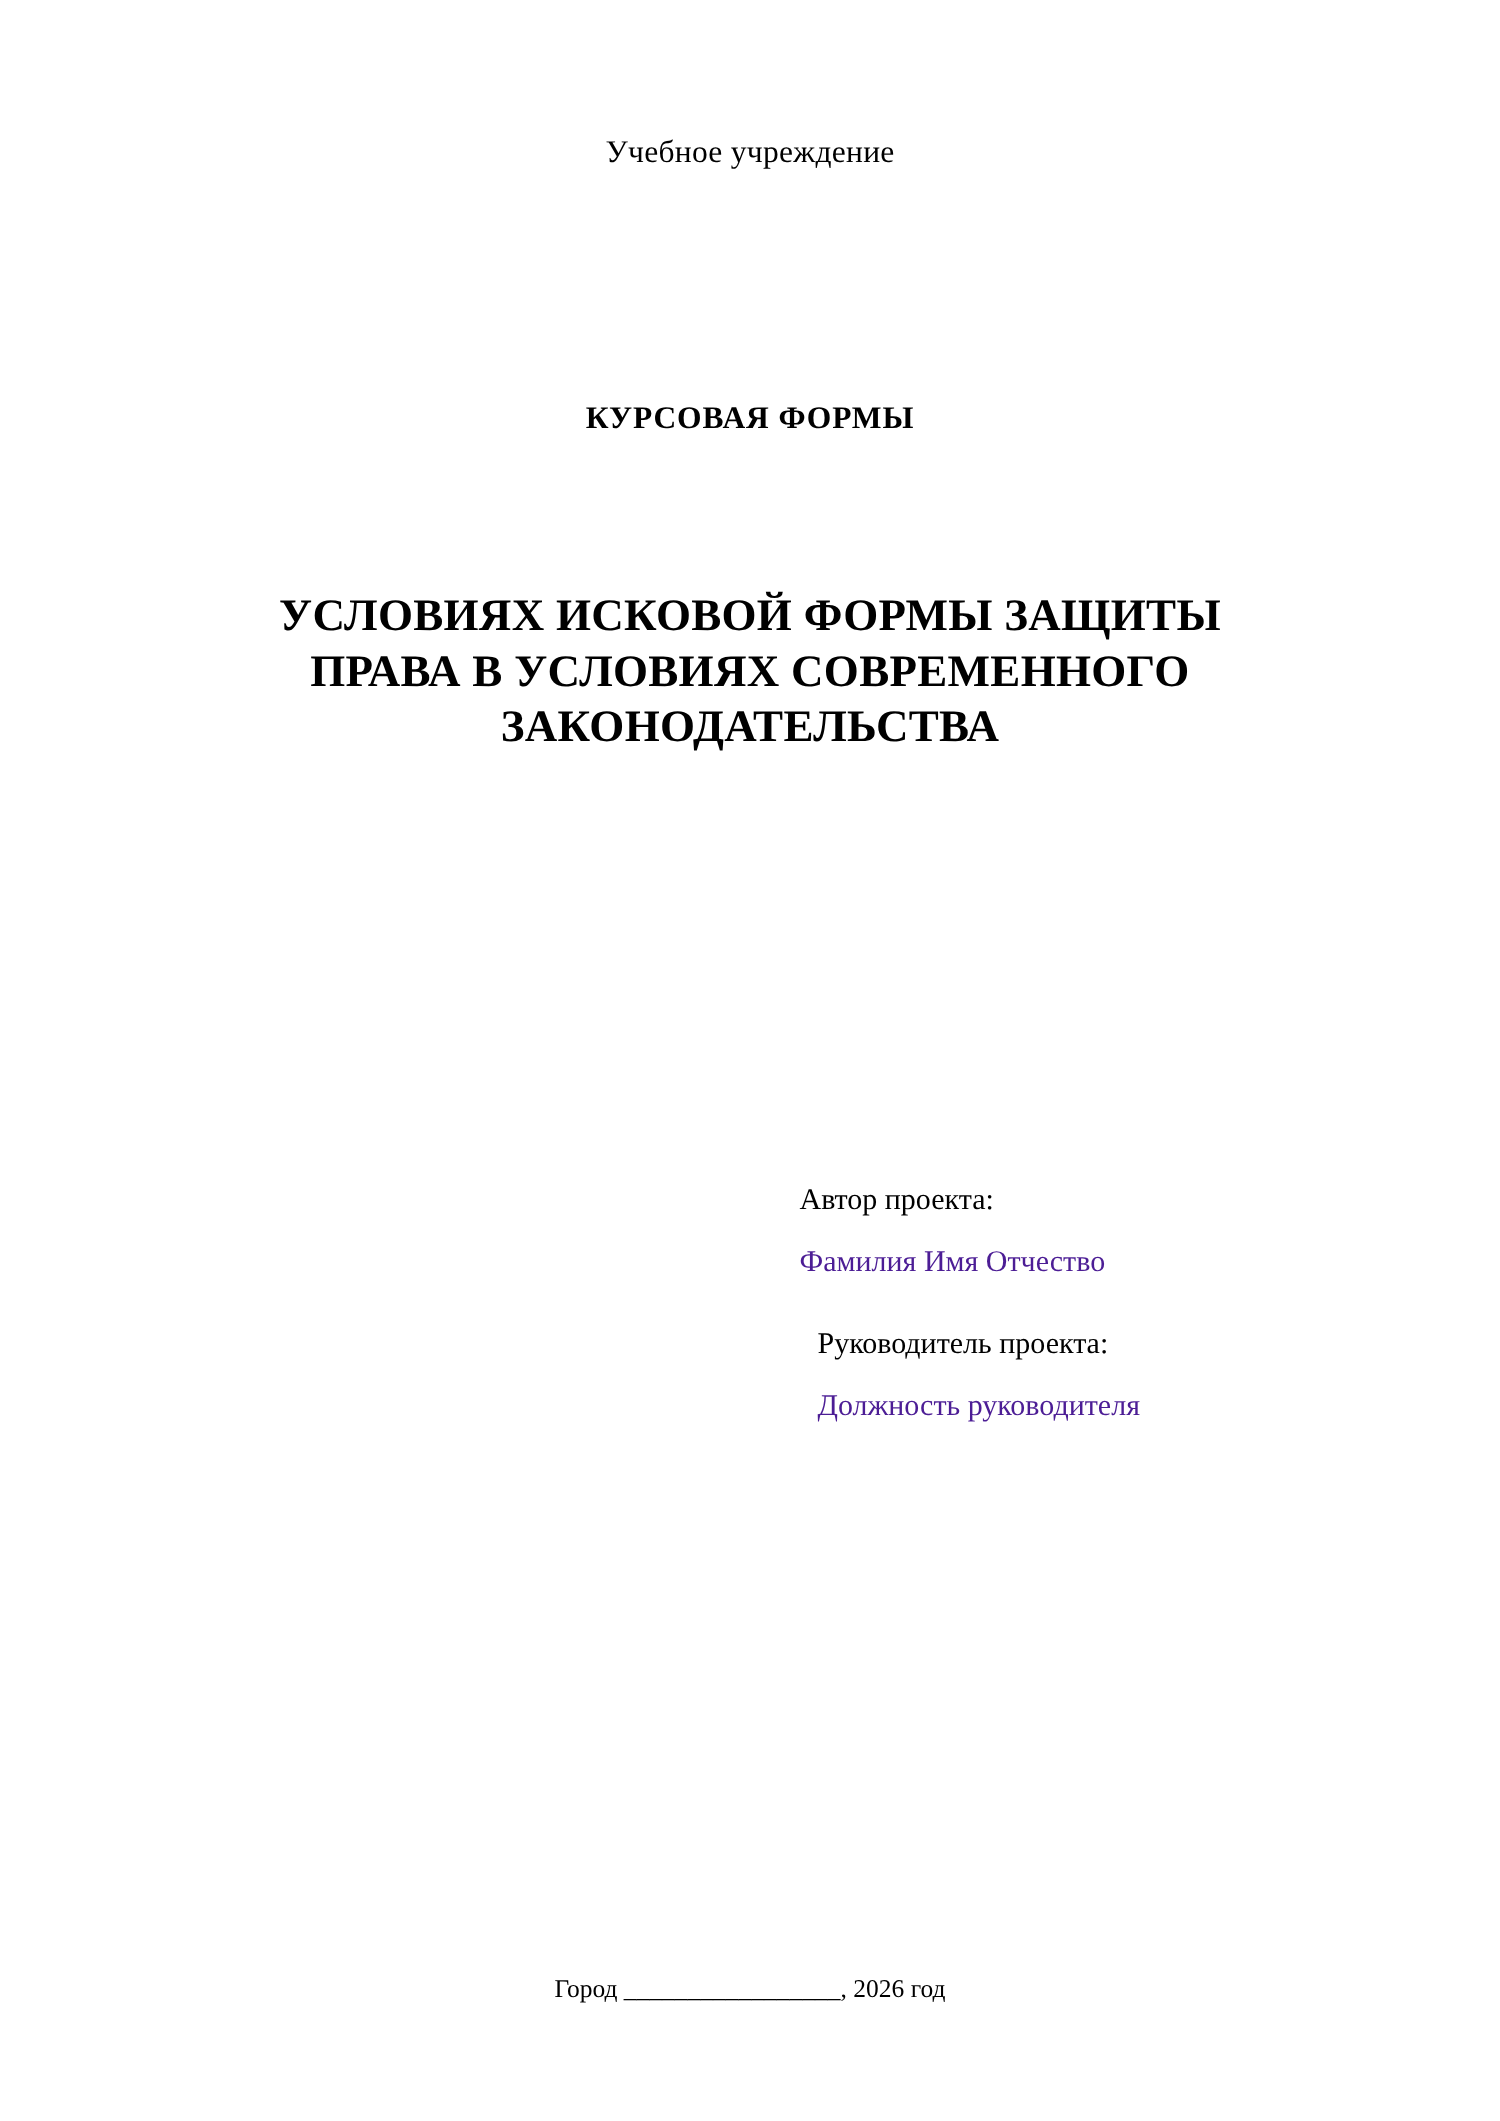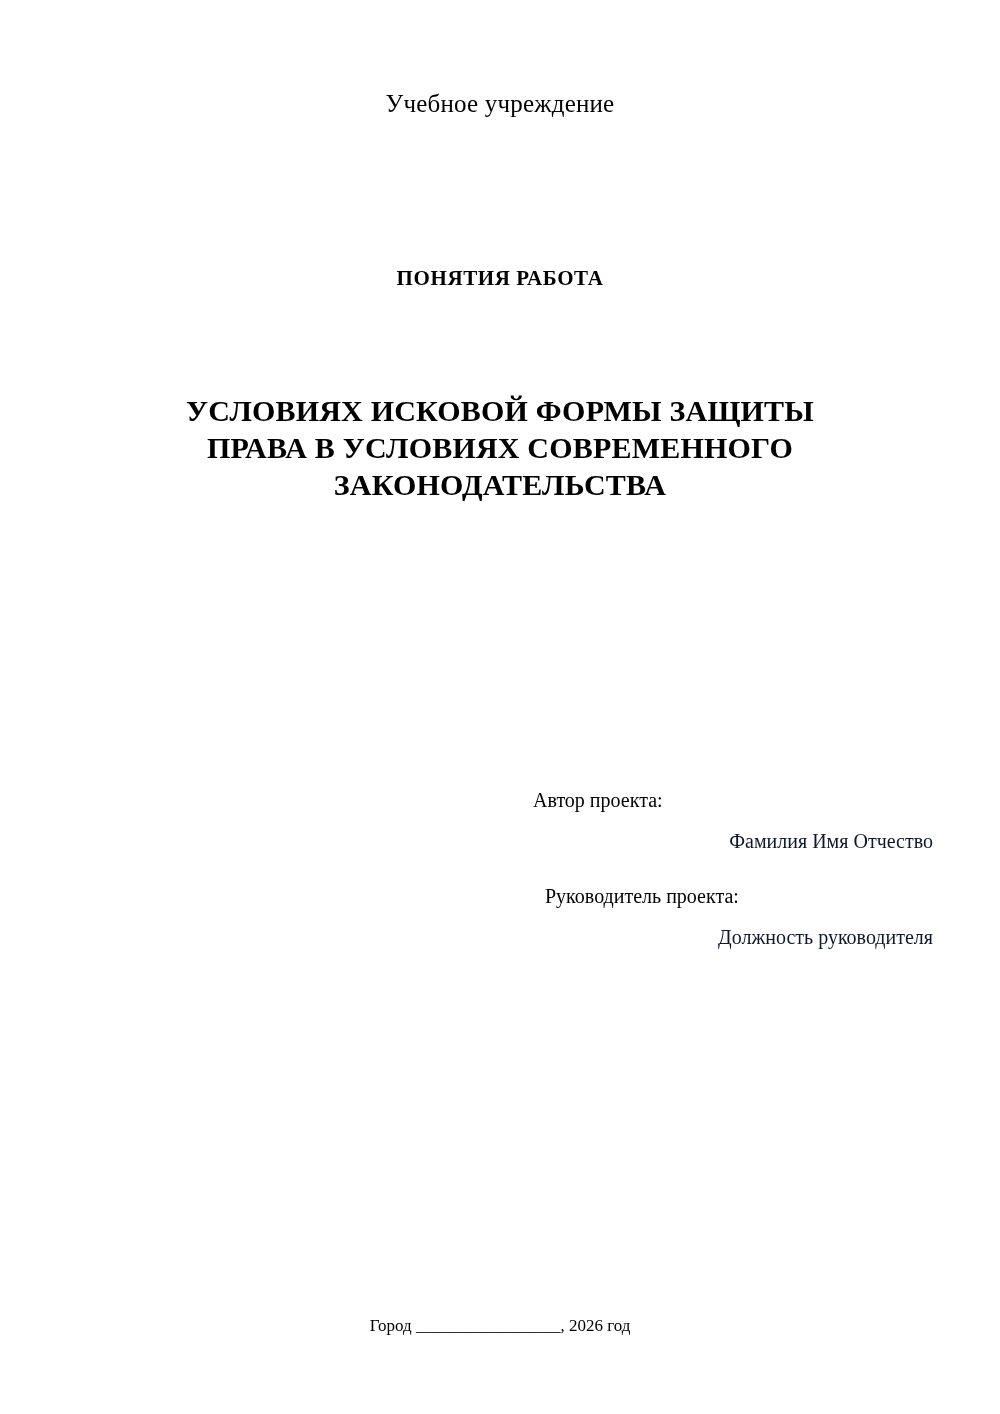--- a/index.html
+++ b/index.html
@@ -21,21 +21,21 @@
     overflow: hidden;
   }
 
   
   .institution {
     position: absolute;
     top: 88px;
     left: 0;
     width: 100%;
     text-align: center;
-    font-size: 25px;
+    font-size: 21px;
     line-height: 1.3;
     letter-spacing: 0.2px;
   }
 
   
   .work-type {
     position: absolute;
     top: 266px;
     left: 0;
     width: 100%;
@@ -68,22 +68,21 @@
     font-size: 20px;
     line-height: 1.45;
   }
   .credits-group { margin-bottom: 26px; }
   .credits-group:last-child { margin-bottom: 0; margin-left: 12px; }
   .credits-label {
     color: #000000;
     margin-bottom: 12px;
   }
   .credits-value {
-    color: #0f172a;
-    text-align: right;
+    color: #4c1d95;
   }
   .credits-value + .credits-value { margin-top: 6px; }
 
   
   .footer-line {
     position: absolute;
     bottom: 78px;
     left: 0;
     width: 100%;
     text-align: center;
@@ -91,21 +90,21 @@
     white-space: pre;
   }
 </style>
 </head>
 <body>
 
 <div class="page">
 
   <div class="institution">Учебное учреждение</div>
 
-  <div class="work-type">ПОНЯТИЯ РАБОТА</div>
+  <div class="work-type">КУРСОВАЯ ФОРМЫ</div>
 
   <div class="doc-title">УСЛОВИЯХ ИСКОВОЙ ФОРМЫ ЗАЩИТЫ ПРАВА В УСЛОВИЯХ СОВРЕМЕННОГО ЗАКОНОДАТЕЛЬСТВА</div>
 
   <div class="credits">
 
     <div class="credits-group">
       <div class="credits-label">Автор проекта:</div>
       <div class="credits-value">Фамилия Имя Отчество</div>
     </div>
 

